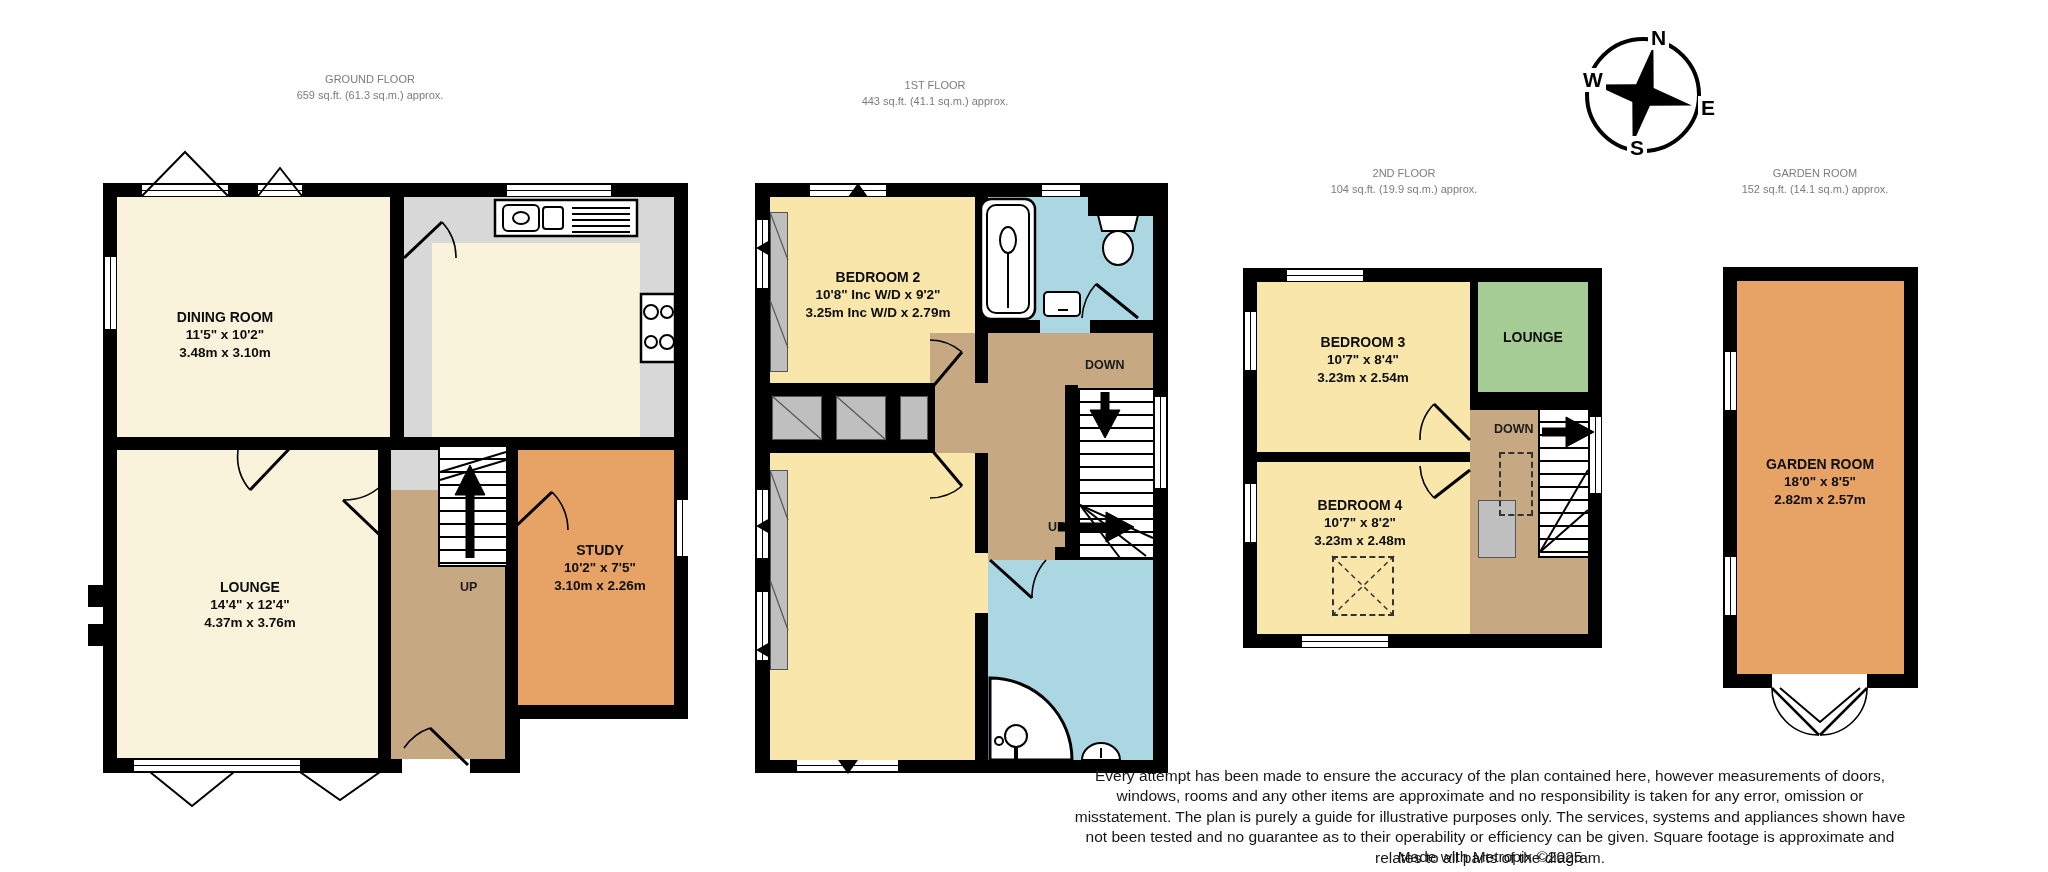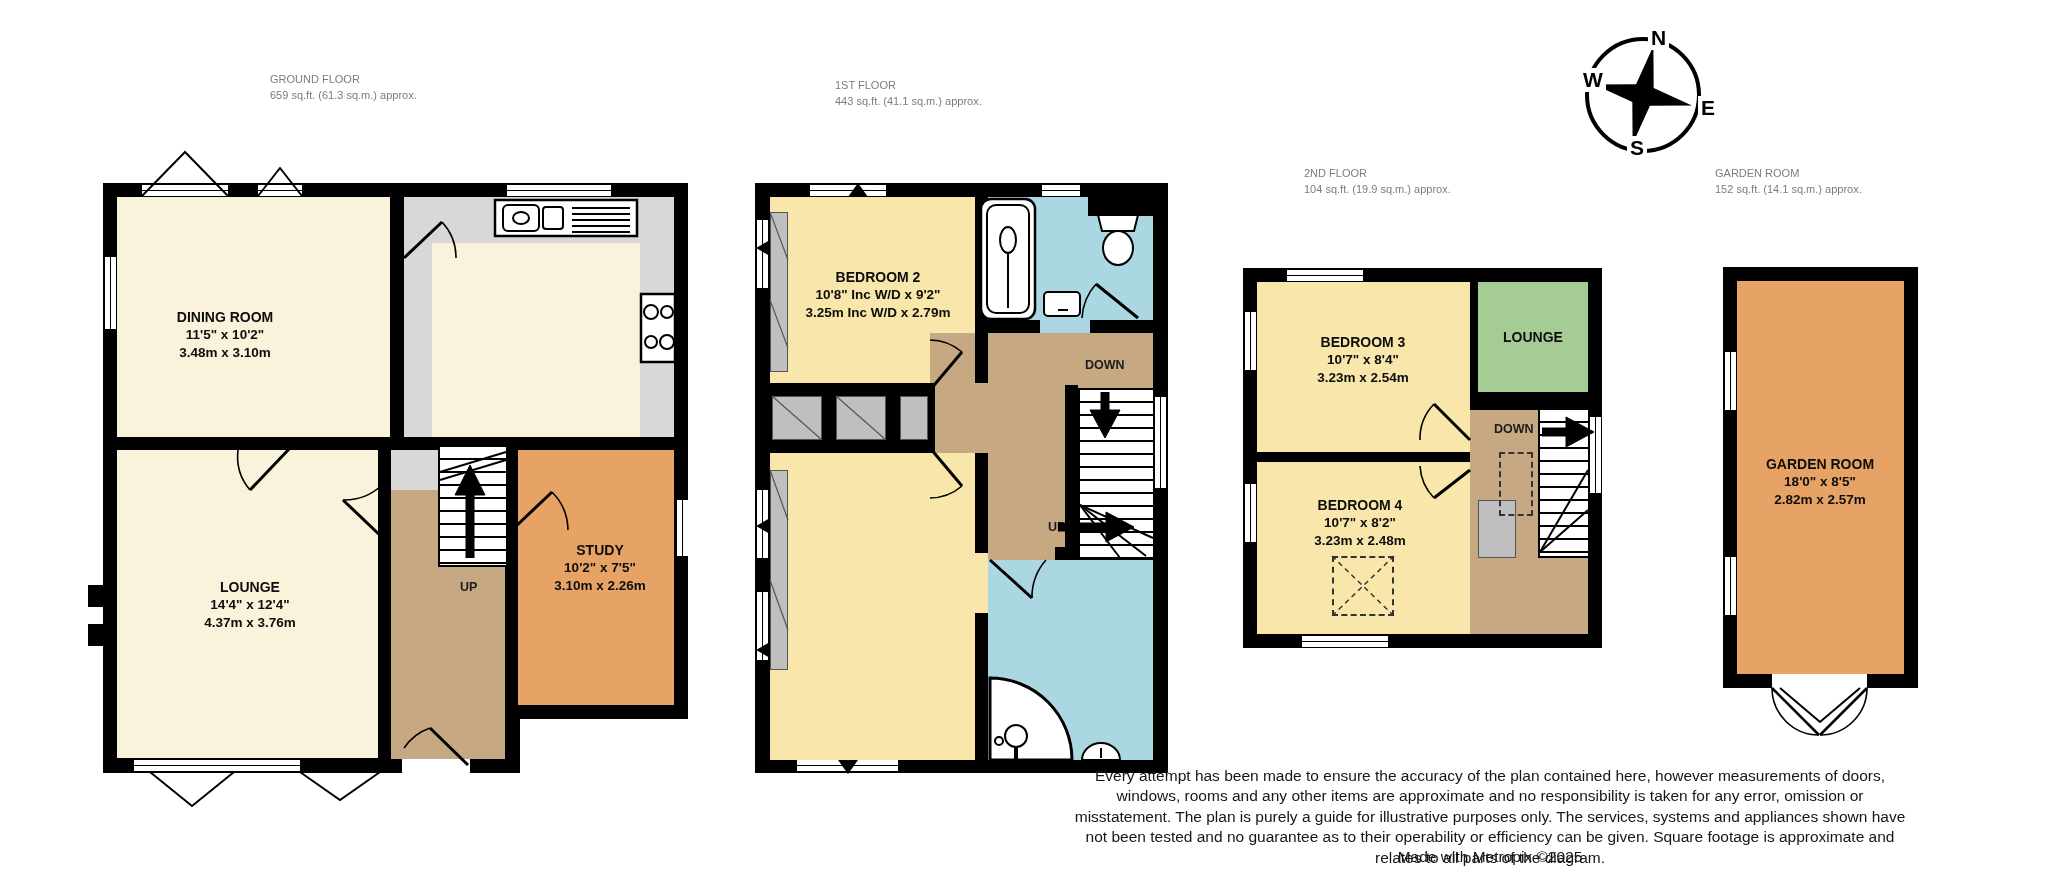--- a/index.html
+++ b/index.html
@@ -14,21 +14,21 @@
   .blue   { background:#abd7e2; }
   .tan    { background:#c6a982; }
   .orange { background:#e7a366; }
   .green  { background:#a6cc95; }
   .grayf  { background:#d8d8d8; }
   .wdgray { background:#bfbfbf; border:1px solid #555; }
   .white  { background:#fff; }
   .room-label { position:absolute; text-align:center; color:#0d0d0d; pointer-events:none; }
   .rname { font-weight:bold; font-size:14px; line-height:1.3; white-space:pre-line; }
   .rdim  { font-weight:bold; font-size:13.5px; line-height:1.3; }
-  .floor-title { position:absolute; text-align:left; color:#7c7c7c; font-size:11px; line-height:1.45; }
+  .floor-title { position:absolute; text-align:center; color:#7c7c7c; font-size:11px; line-height:1.45; }
   .stair-label { position:absolute; font-size:12.5px; font-weight:bold; color:#1c1c1c; }
   .stairs { position:absolute; background:repeating-linear-gradient(180deg,#fff 0 11px,#000 11px 13px); border:2px solid #000; }
   .win-h { position:absolute; background:linear-gradient(180deg,#fff 0 42%,#000 42% 58%,#fff 58% 100%); border-left:2px solid #000; border-right:2px solid #000; }
   .win-v { position:absolute; background:linear-gradient(90deg,#fff 0 42%,#000 42% 58%,#fff 58% 100%); border-top:2px solid #000; border-bottom:2px solid #000; }
   .dashed-box { position:absolute; border:2px dashed #333; }
   .overlay { position:absolute; left:0; top:0; pointer-events:none; }
   .compass-letter { position:absolute; font-size:21px; font-weight:bold; color:#000; background:#fff; padding:0 3px; }
   .total-area { position:absolute; text-align:center; color:#4d4d4d; font-size:23px; }
   .disclaimer { position:absolute; text-align:center; color:#161616; font-size:15.5px; line-height:1.32; }
   .credit { position:absolute; text-align:center; color:#161616; font-size:15.5px; }

